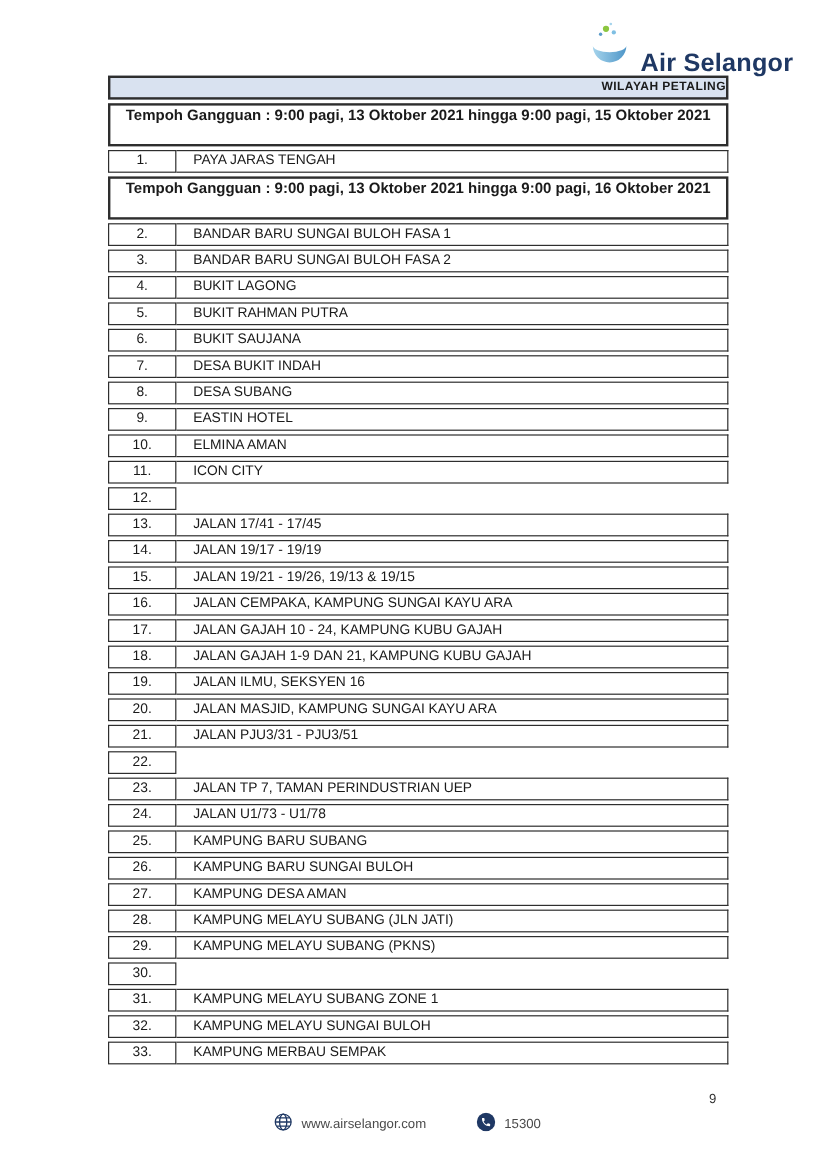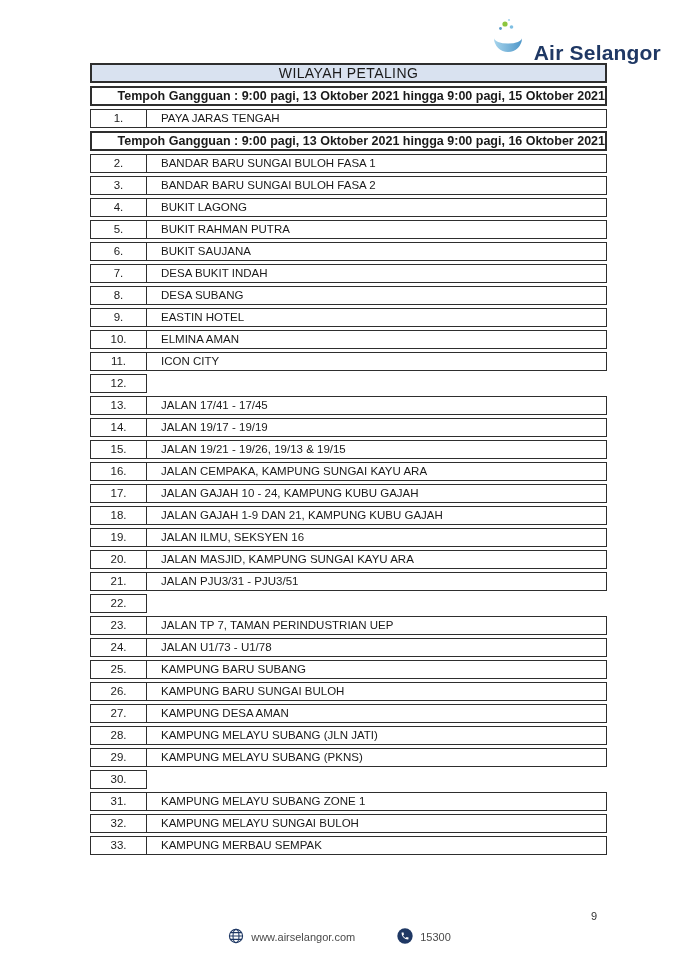--- a/index.html
+++ b/index.html
@@ -12,27 +12,27 @@
   }
 
   
   .logo { position:absolute; top:13px; right:18px; display:flex; align-items:center; gap:6px; }
   .logo-text { font-size:21px; font-weight:bold; color:var(--navy); letter-spacing:0.2px;margin-top:28px; }
 
   
   .table-wrap { position:absolute; left:90px; top:63px; width:517px; }
   .region-header {
     border:2px solid var(--border); background:var(--header-bg);
-    font-weight:normal; font-size:14px; text-align:center;
+    font-weight:bold; font-size:10px; text-align:right;
     height:20px; line-height:16px; margin-bottom:3px; letter-spacing:0.4px;
   }
   .period-row {
     border:2px solid var(--border); background:#fff;
-    font-weight:bold; font-size:12.5px; text-align:right;
-    height:20px; line-height:16px; margin-bottom:3px;
+    font-weight:bold; font-size:12.5px; text-align:center;
+    height:36px; line-height:16px; margin-bottom:3px;
   }
   .area-row { display:flex; height:19px; margin-bottom:3px; }
   .cell-no {
     width:57px; flex:0 0 57px; border:1.5px solid var(--border);
     text-align:center; font-size:11.5px; line-height:16px;
   }
   .cell-area {
     flex:1; border:1.5px solid var(--border); border-left:none;
     font-size:11.5px; line-height:16px; padding-left:14px;
     white-space:nowrap; overflow:hidden;

